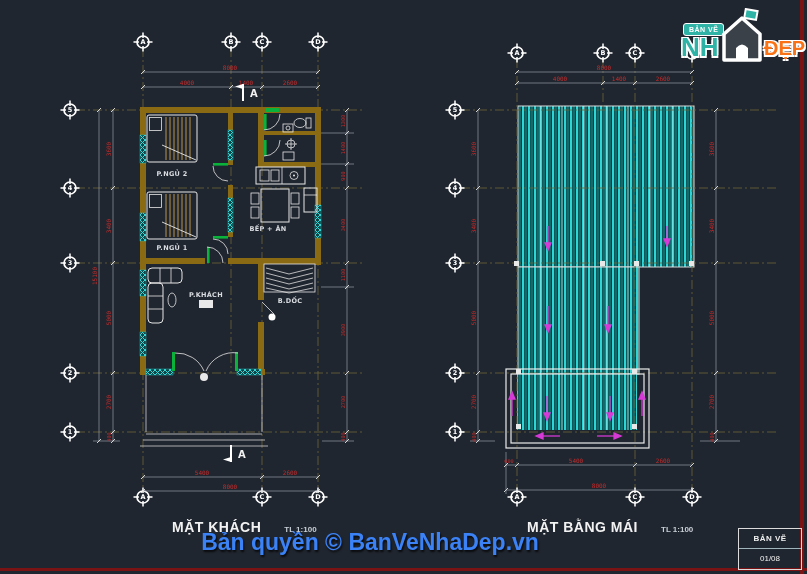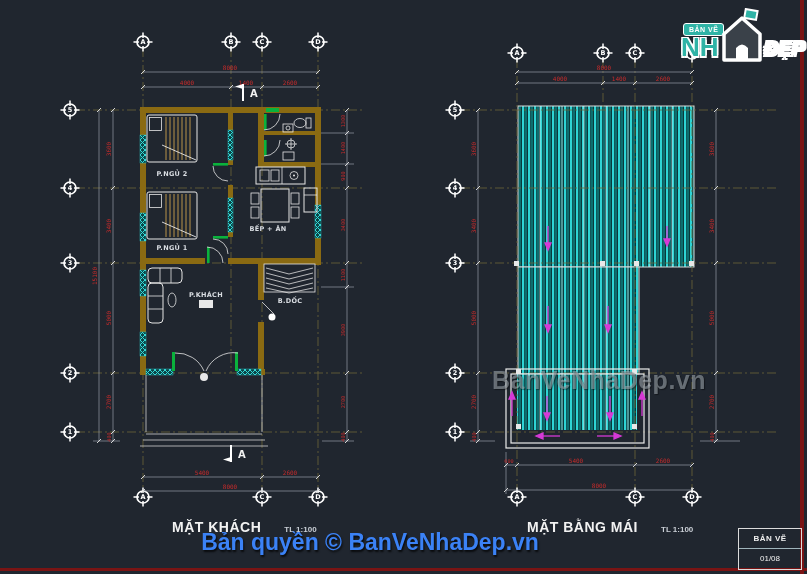--- a/index.html
+++ b/index.html
@@ -21,22 +21,22 @@
                font-weight:bold;color:#3b82f6;text-shadow:1px 2px 2px rgba(0,0,0,.75);}
   .title-block{position:absolute;left:738px;top:528px;width:62px;height:40px;border:1px solid #dcdcdc;
                color:#f0f0f0;text-align:center;font-size:8px;}
   .title-block .row1{height:19px;line-height:19px;font-weight:bold;border-bottom:1px solid #9fb4bb;letter-spacing:.5px;}
   .title-block .row2{height:19px;line-height:19px;}
   .logo{position:absolute;left:676px;top:4px;width:130px;height:64px;}
   .logo-badge{position:absolute;left:7px;top:19px;background:#2fb3a6;color:#fff;font-size:7px;font-weight:bold;
               padding:2px 5px;border-radius:3px;border:1.5px solid #fff;letter-spacing:.5px;}
   .logo-nha{position:absolute;left:5px;top:28px;font-size:26px;font-weight:900;color:#2fb3a6;
             text-shadow:-1.5px -1.5px 0 #fff,1.5px -1.5px 0 #fff,-1.5px 1.5px 0 #fff,1.5px 1.5px 0 #fff;}
-  .logo-dep{position:absolute;left:88px;top:33px;font-size:20px;font-weight:900;color:#ffffff;
-            text-shadow:-1.5px -1.5px 0 #fff,1.5px -1.5px 0 #fff,-1.5px 1.5px 0 #fff,1.5px 1.5px 0 #fff;font-style:italic;}
+  .logo-dep{position:absolute;left:88px;top:33px;font-size:20px;font-weight:900;color:#f97316;
+            text-shadow:-1.5px -1.5px 0 #fff,1.5px -1.5px 0 #fff,-1.5px 1.5px 0 #fff,1.5px 1.5px 0 #fff;}
   .logo-house{position:absolute;left:42px;top:4px;}
 </style>
 </head>
 <body>
 
 <div class="canvas">
 
 <svg width="807" height="574" viewBox="0 0 807 574" style="position:absolute;left:0;top:0">
   <defs>
     <g id="bub">
@@ -389,21 +389,20 @@
   <rect x="0" y="568" width="807" height="3" fill="#7a1414"></rect>
 </svg>
 
 <div class="title-bar" style="left:172px;top:519px">
   <span>MẶT KHÁCH</span><span class="scale">TL 1:100</span>
 </div>
 <div class="title-bar" style="left:527px;top:519px">
   <span>MẶT BẰNG MÁI</span><span class="scale">TL 1:100</span>
 </div>
 
-<div class="watermark">BanVeNhaDep.vn</div>
 
 <div class="footer-text">Bản quyền © BanVeNhaDep.vn</div>
 
 <div class="title-block">
   <div class="row1">BẢN VẼ</div>
   <div class="row2">01/08</div>
 </div>
 
 <div class="logo">
   <span class="logo-badge">BẢN VẼ</span>

